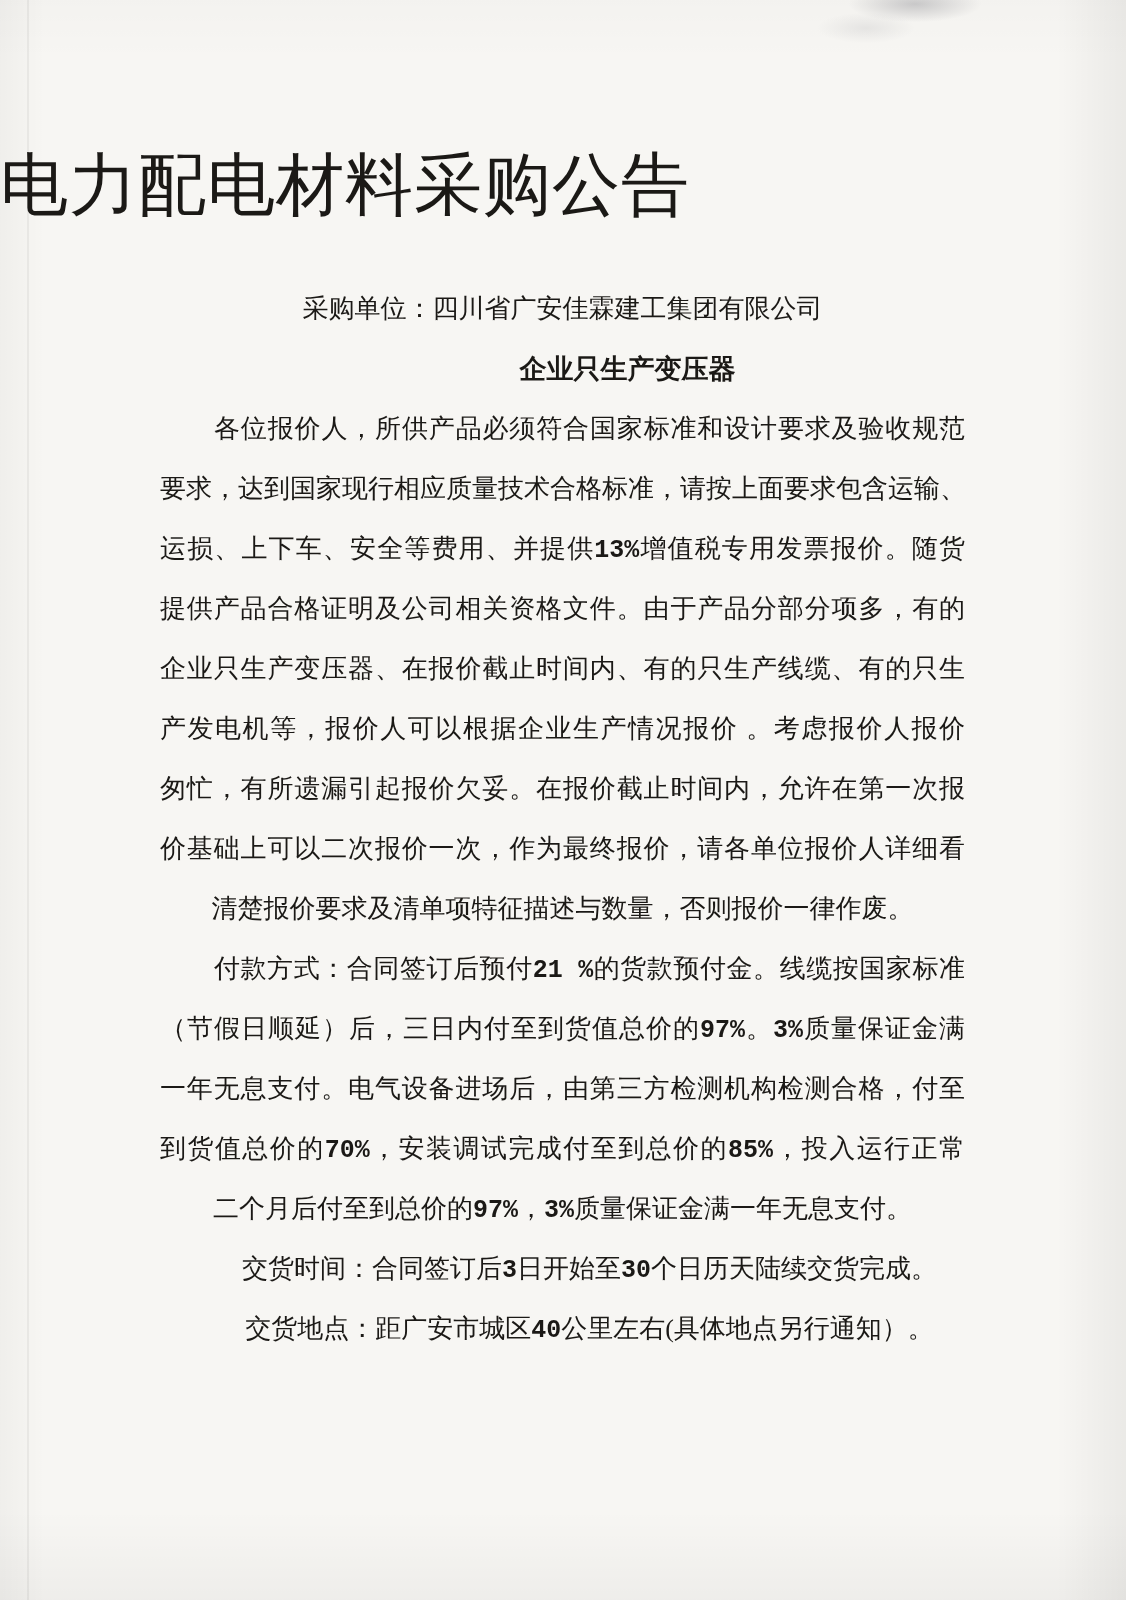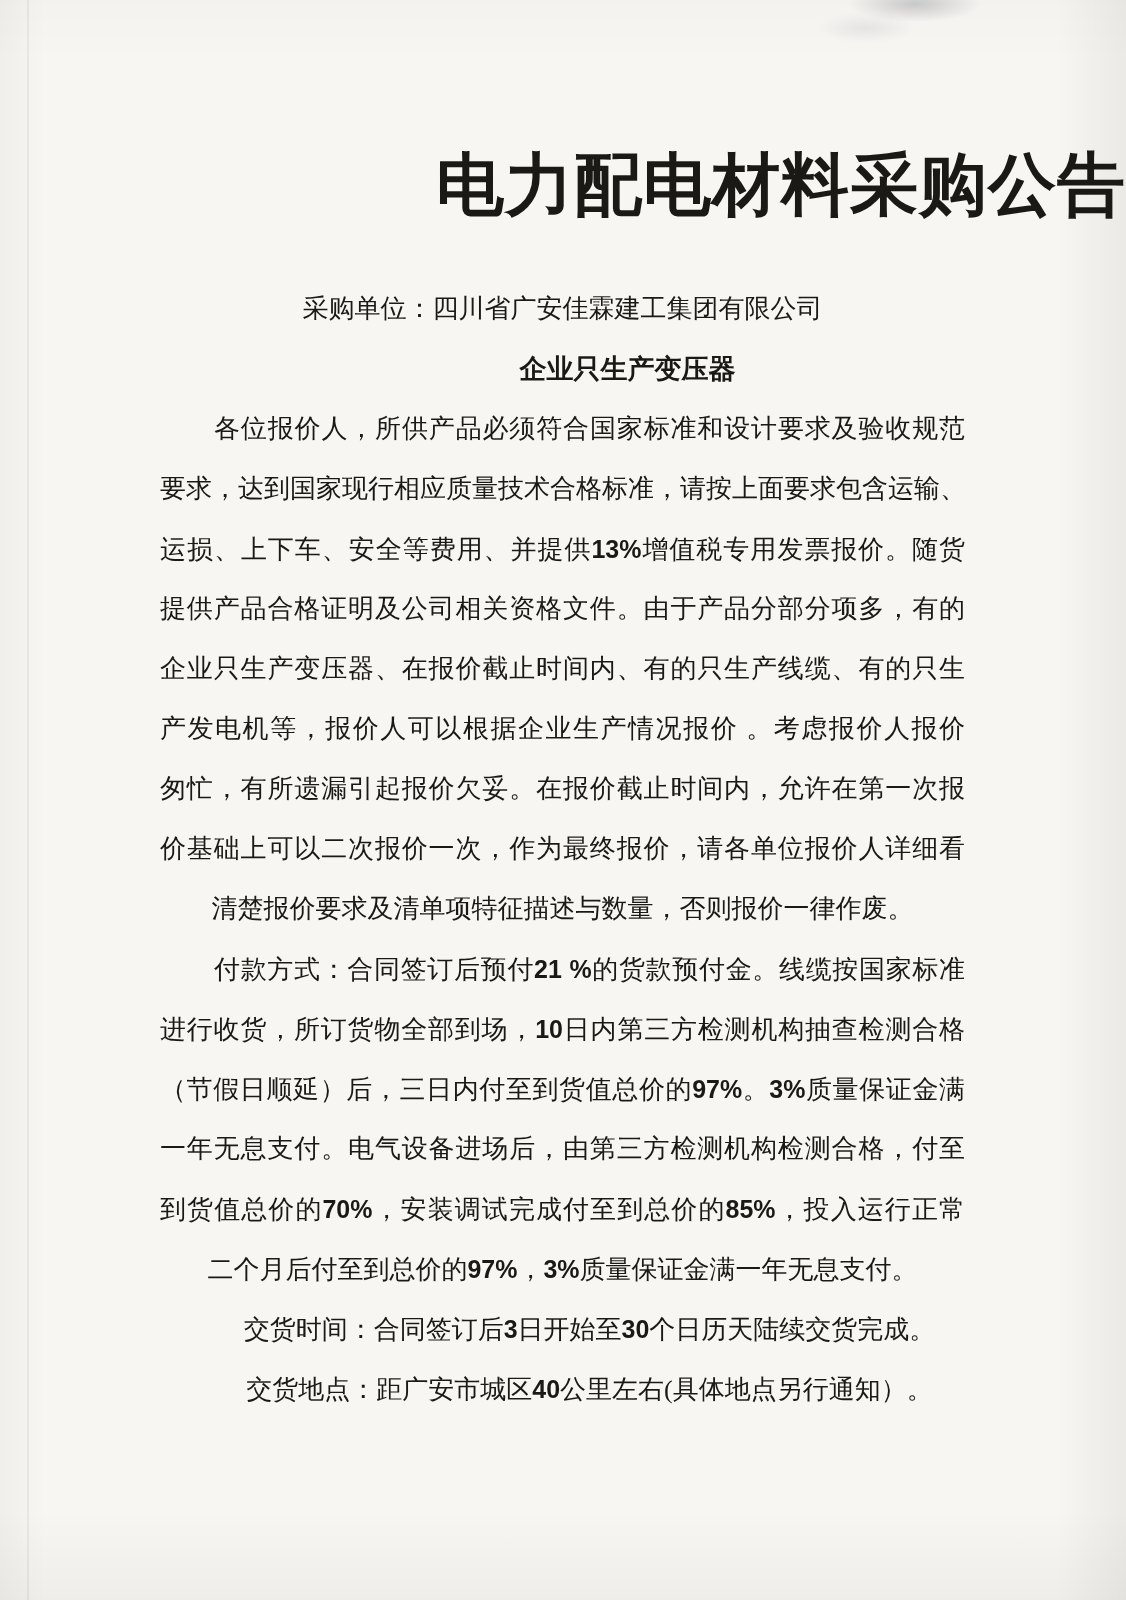--- a/index.html
+++ b/index.html
@@ -23,24 +23,24 @@
       linear-gradient(90deg, rgba(0,0,0,0) 27px, rgba(0,0,0,0.05) 27px, rgba(0,0,0,0.05) 29px, rgba(0,0,0,0) 29px),
       
       linear-gradient(90deg, rgba(0,0,0,0.030), rgba(0,0,0,0) 45px),
       linear-gradient(270deg, rgba(0,0,0,0.050), rgba(0,0,0,0) 70px),
       linear-gradient(0deg, rgba(0,0,0,0.035), rgba(0,0,0,0) 90px),
       linear-gradient(180deg, rgba(0,0,0,0.015), rgba(0,0,0,0) 60px),
       #f7f6f3;
   }
   .doc-title {
     margin: 138px 0 0 0;
-    text-align: right;
+    text-align: left;
     font-size: 68px;
     line-height: 95px;
-    font-weight: 700;
+    font-weight: 400;
     letter-spacing: 1px;
     white-space: nowrap;
   }
   .content {
     margin-top: 46px;
     padding: 0 161px 0 160px;
   }
   .doc-line {
     height: 60px;
     line-height: 60px;
@@ -52,21 +52,21 @@
     text-align: justify;
     text-align-last: justify;
   }
   .doc-line.indent { padding-left: 54px; }
   .doc-line.note {
     padding-left: 130px;
     font-weight: 700;
     font-size: 27px;
   }
   .num {
-    font-family: Liberation Sans, sans-serif;
+    font-family: Liberation Mono, monospace;
     font-weight: 700;
     font-size: 0.96em;
   }
 </style>
 </head>
 <body>
 
 <div class="scan-page">
   <h1 class="doc-title">电力配电材料采购公告</h1>
 
@@ -76,21 +76,20 @@
     <div class="doc-line indent jl">各位报价人，所供产品必须符合国家标准和设计要求及验收规范</div>
     <div class="doc-line jl">要求，达到国家现行相应质量技术合格标准，请按上面要求包含运输、</div>
     <div class="doc-line jl">运损、上下车、安全等费用、并提供<span class="num">13%</span>增值税专用发票报价。随货</div>
     <div class="doc-line jl">提供产品合格证明及公司相关资格文件。由于产品分部分项多，有的</div>
     <div class="doc-line jl">企业只生产变压器、在报价截止时间内、有的只生产线缆、有的只生</div>
     <div class="doc-line jl">产发电机等，报价人可以根据企业生产情况报价 。考虑报价人报价</div>
     <div class="doc-line jl">匆忙，有所遗漏引起报价欠妥。在报价截止时间内，允许在第一次报</div>
     <div class="doc-line jl">价基础上可以二次报价一次，作为最终报价，请各单位报价人详细看</div>
     <div class="doc-line">清楚报价要求及清单项特征描述与数量，否则报价一律作废。</div>
     <div class="doc-line indent jl">付款方式：合同签订后预付<span class="num">21 %</span>的货款预付金。线缆按国家标准</div>
-    <div class="doc-line jl">进行收货，所订货物全部到场，<span class="num">10</span>日内第三方检测机构抽查检测合格</div>
     <div class="doc-line jl">（节假日顺延）后，三日内付至到货值总价的<span class="num">97%</span>。<span class="num">3%</span>质量保证金满</div>
     <div class="doc-line jl">一年无息支付。电气设备进场后，由第三方检测机构检测合格，付至</div>
     <div class="doc-line jl">到货值总价的<span class="num">70%</span>，安装调试完成付至到总价的<span class="num">85%</span>，投入运行正常</div>
     <div class="doc-line">二个月后付至到总价的<span class="num">97%</span>，<span class="num">3%</span>质量保证金满一年无息支付。</div>
     <div class="doc-line indent">交货时间：合同签订后<span class="num">3</span>日开始至<span class="num">30</span>个日历天陆续交货完成。</div>
     <div class="doc-line indent">交货地点：距广安市城区<span class="num">40</span>公里左右(具体地点另行通知）。</div>
   </div>
 </div>
 
 </body></html>

